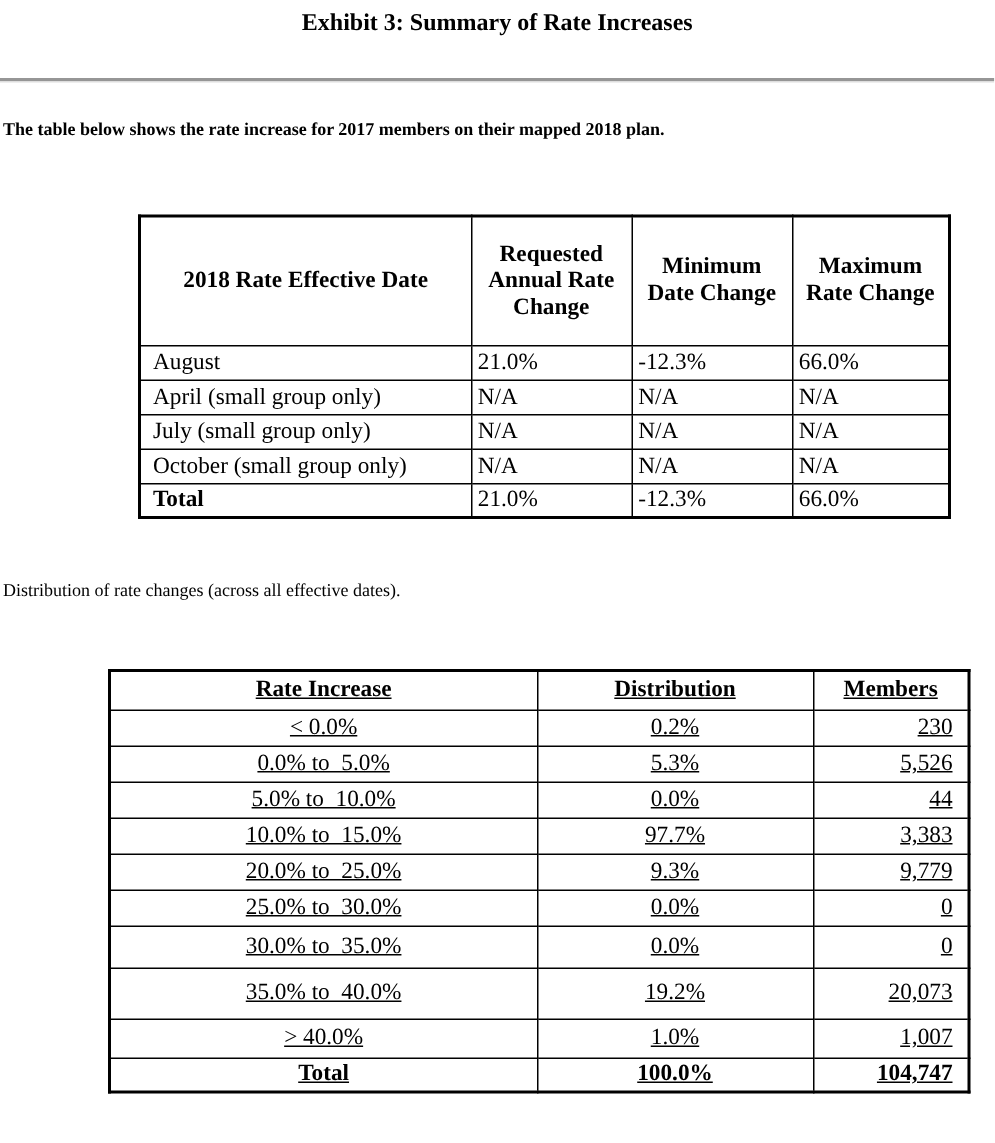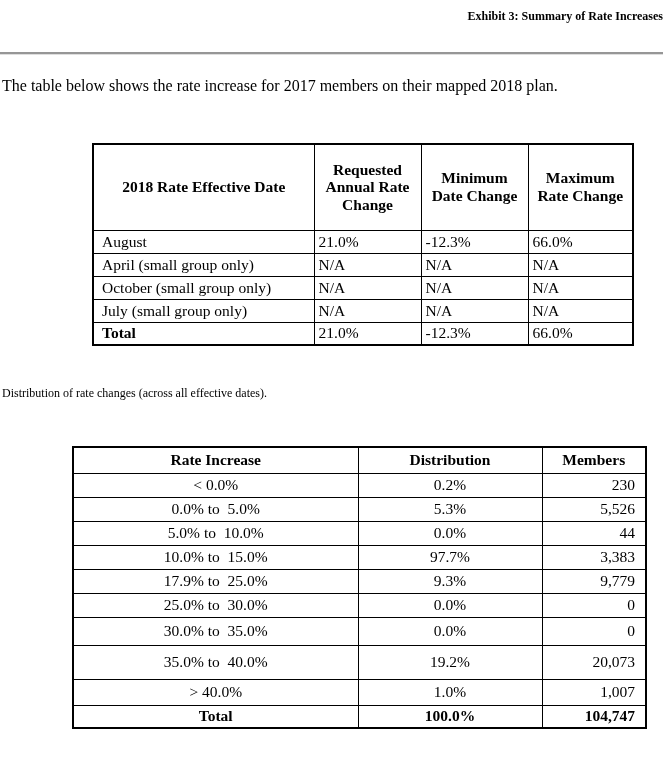--- a/index.html
+++ b/index.html
@@ -5,50 +5,50 @@
   html, body { margin:0; padding:0; background:#ffffff; }
   body {
     width:663px; height:762px;
     font-family:"Liberation Serif","DejaVu Serif",serif;
     color:#000;
   }
   .page { position:relative; width:663px; height:762px; overflow:hidden; background:#fff; }
 
   .title {
     margin:7px 0 0 0;
-    font-size:12px; font-weight:bold; text-align:right; line-height:18px;
+    font-size:16px; font-weight:bold; text-align:center; line-height:18px;
   }
 
   .divider {
     margin:27px 0 0 0; height:0;
     border:none; border-top:2px solid #969696; border-bottom:1px solid #dedede;
   }
 
-  .body-text { margin:22px 0 0 2px; font-size:16px; line-height:18px; }
+  .body-text { margin:22px 0 0 2px; font-size:12px; line-height:18px;font-weight:bold; }
   .caption-text { margin:38px 0 0 2px; font-size:12px; line-height:18px; }
 
   table { border-collapse:collapse; table-layout:fixed; background:#fff; }
   th, td { border:1px solid #000; font-size:15.5px; line-height:1.15; vertical-align:middle; overflow:hidden; }
   th { font-weight:bold; text-align:center; }
 
   
   .rate-table { margin:48px 0 0 92px; width:540px; border:2px solid #000; }
   .rate-table col.c-label { width:221px; }
   .rate-table col.c-req   { width:107px; }
   .rate-table col.c-min   { width:107px; }
   .rate-table col.c-max   { width:105px; }
   .rate-table thead tr { height:86px; }
   .rate-table tbody tr { height:23px; }
   .rate-table th { padding:0 6px; }
   .rate-table td { text-align:left; padding:0 4px; }
   .rate-table td.label-cell { text-align:left; padding-left:8px; }
   .rate-table tr.total-row td.label-cell { font-weight:bold; }
 
   
-  .dist-table { margin:44px 0 0 72px; width:573px; border:2px solid #000; }
+  .dist-table { margin:44px 0 0 72px; width:573px; border:2px solid #000;text-decoration:underline; }
   .dist-table col.c-range { width:285px; }
   .dist-table col.c-dist  { width:184px; }
   .dist-table col.c-mem   { width:104px; }
   .dist-table thead tr { height:26px; }
   .dist-table tbody tr { height:24px; }
   .dist-table tbody tr.r-tall-s { height:28px; }
   .dist-table tbody tr.r-tall   { height:34px;margin-left:16px; }
   .dist-table tbody tr.r-tall-m { height:26px; }
   .dist-table tbody tr.total-row { height:23px; }
   .dist-table td { text-align:center; padding:0 4px; }
@@ -89,27 +89,27 @@
         <td>-12.3%</td>
         <td>66.0%</td>
       </tr>
       <tr>
         <td class="label-cell">April (small group only)</td>
         <td>N/A</td>
         <td>N/A</td>
         <td>N/A</td>
       </tr>
       <tr>
-        <td class="label-cell">October (small group only)</td>
+        <td class="label-cell">July (small group only)</td>
         <td>N/A</td>
         <td>N/A</td>
         <td>N/A</td>
       </tr>
       <tr>
-        <td class="label-cell">July (small group only)</td>
+        <td class="label-cell">October (small group only)</td>
         <td>N/A</td>
         <td>N/A</td>
         <td>N/A</td>
       </tr>
       <tr class="total-row">
         <td class="label-cell">Total</td>
         <td>21.0%</td>
         <td>-12.3%</td>
         <td>66.0%</td>
       </tr>
@@ -146,21 +146,21 @@
         <td class="range-cell">5.0% to  10.0%</td>
         <td>0.0%</td>
         <td class="members-cell">44</td>
       </tr>
       <tr>
         <td class="range-cell">10.0% to  15.0%</td>
         <td>97.7%</td>
         <td class="members-cell">3,383</td>
       </tr>
       <tr>
-        <td class="range-cell">17.9% to  25.0%</td>
+        <td class="range-cell">20.0% to  25.0%</td>
         <td>9.3%</td>
         <td class="members-cell">9,779</td>
       </tr>
       <tr>
         <td class="range-cell">25.0% to  30.0%</td>
         <td>0.0%</td>
         <td class="members-cell">0</td>
       </tr>
       <tr class="r-tall-s">
         <td class="range-cell">30.0% to  35.0%</td>

